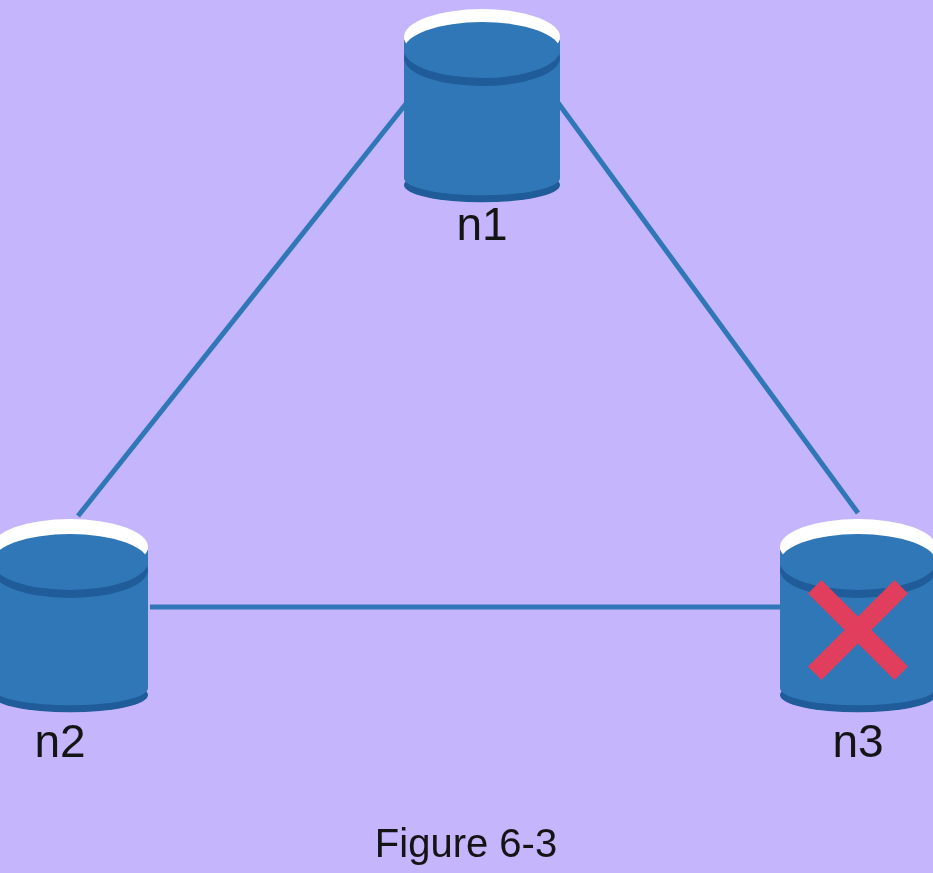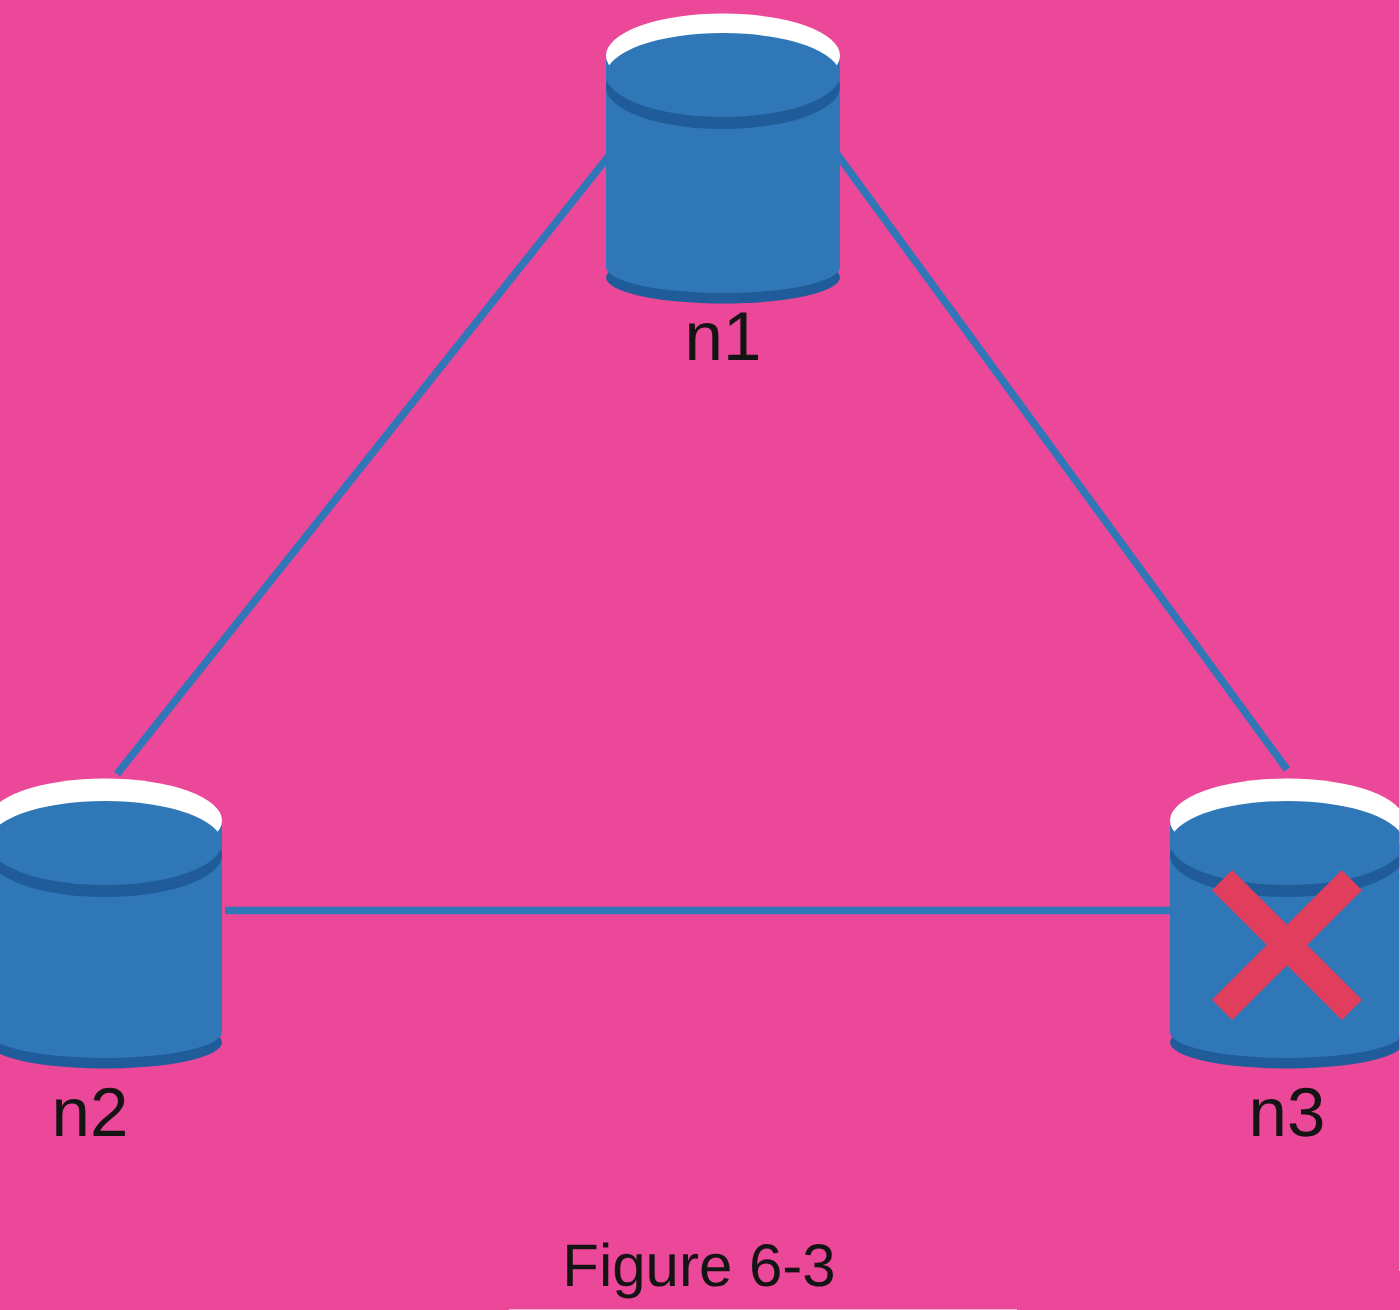--- a/index.html
+++ b/index.html
@@ -8,21 +8,21 @@
     padding: 0;
     background: #ffffff;
   }
   body {
     font-family: "Liberation Sans", sans-serif;
   }
   #canvas {
     position: relative;
     width: 933px;
     height: 873px;
-    background: #ec4899;
+    background: #c4b5fd;
     overflow: hidden;
   }
   #diagram-svg {
     position: absolute;
     left: 0;
     top: 0;
     width: 933px;
     height: 873px;
     display: block;
   }

